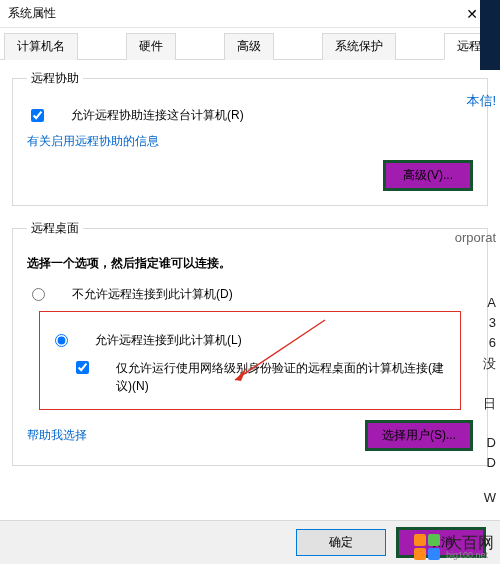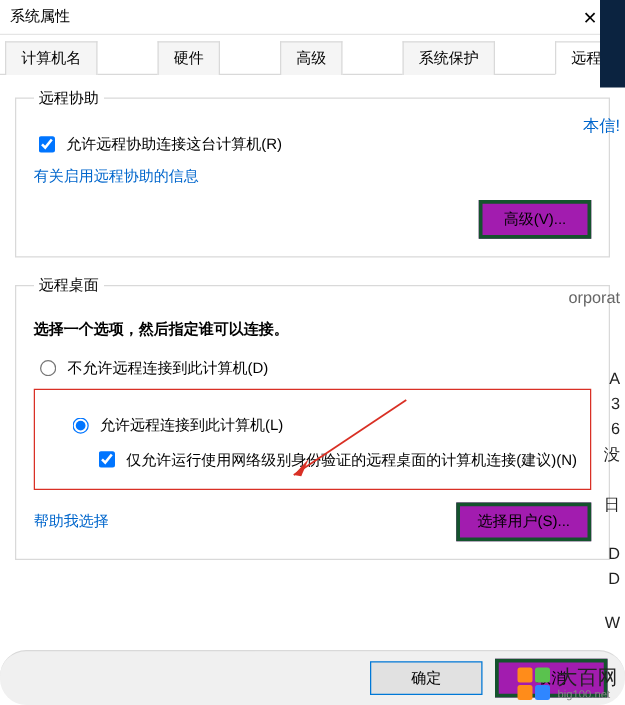--- a/index.html
+++ b/index.html
@@ -57,43 +57,43 @@
   fieldset {
     border: 1px solid #d9d9d9;
     padding: 12px 14px 14px 14px;
     margin: 0 0 14px 0;
   }
   legend { padding: 0 4px; }
   .row { margin: 8px 0; }
   .checkbox-row, .radio-row {
     display: flex;
     align-items: flex-start;
-    gap: 6px;
+    gap: 24px;
     margin: 8px 0;
   }
   .checkbox-row input, .radio-row input { margin-top: 2px; }
   a.link { color: #0066cc; text-decoration: none; }
   .btn {
     display: inline-block;
     min-width: 90px;
     padding: 4px 14px;
     border: 3px solid #14532d;
     background: #a21caf;
     text-align: center;
     cursor: pointer;
     font-family: inherit;
     font-size: 12px;
   }
   .btn.primary { border: 1px solid #0078d7; background: #e1e1e1; }
   .btn-row-right { text-align: right; margin-top: 10px; }
   .desc { margin: 6px 0 14px 0; font-weight: bold; }
   .highlight-box {
     border: 1px solid #d93025;
-    padding: 10px 10px 6px 25px;
-    margin: 6px 0;
+    padding: 10px 10px 6px 10px;
+    margin: 6px 12px;
   }
   .sub-checkbox { margin-left: 22px; margin-top: 10px; }
   .sub-checkbox .lbl { line-height: 1.5; }
   .bottom-group {
     display: flex;
     justify-content: space-between;
     align-items: center;
     margin-top: 10px;
   }
   .dialog-buttons {
@@ -102,21 +102,20 @@
     left: 0;
     right: 0;
     height: 44px;
     display: flex;
     justify-content: flex-end;
     align-items: center;
     gap: 10px;
     padding: 0 14px;
     background: #f0f0f0;
     border-top: 1px solid #d9d9d9;
-    border-radius: 21px;
   }
   
   .peek {
     position: absolute;
     right: 0;
     top: 0;
     width: 48px;
     height: 520px;
     pointer-events: none;
   }

